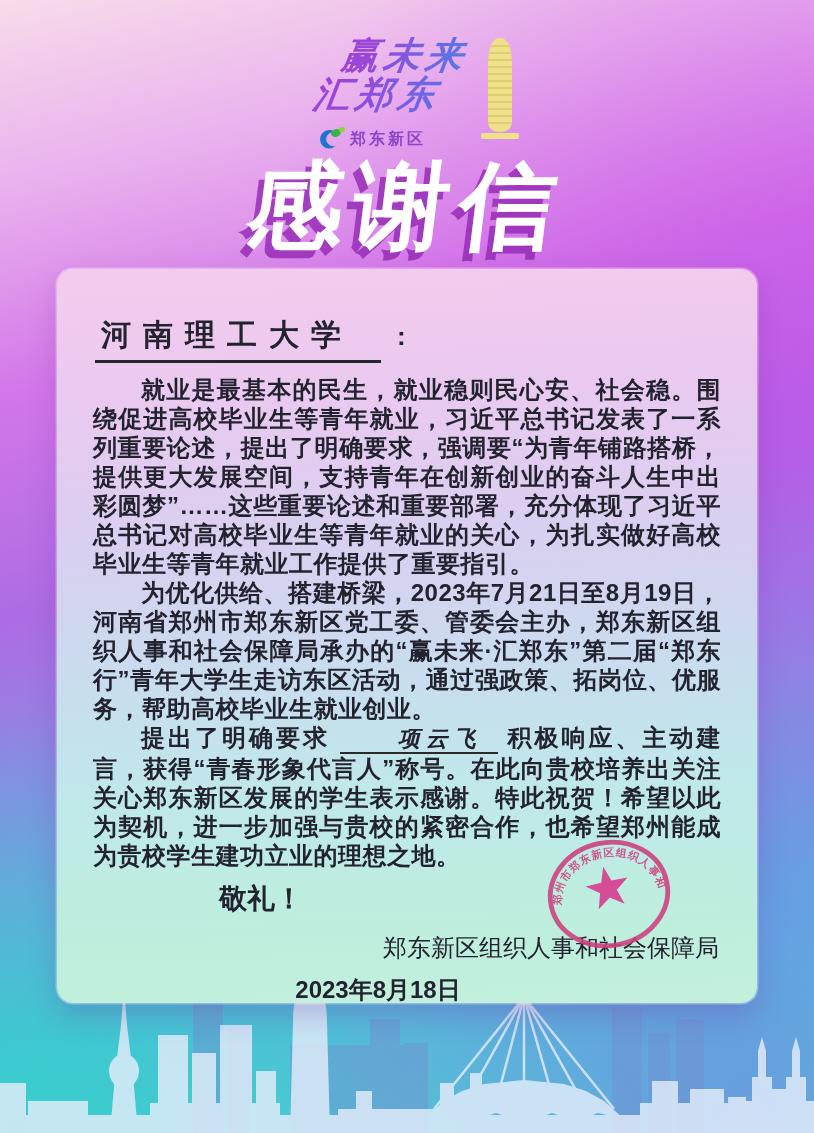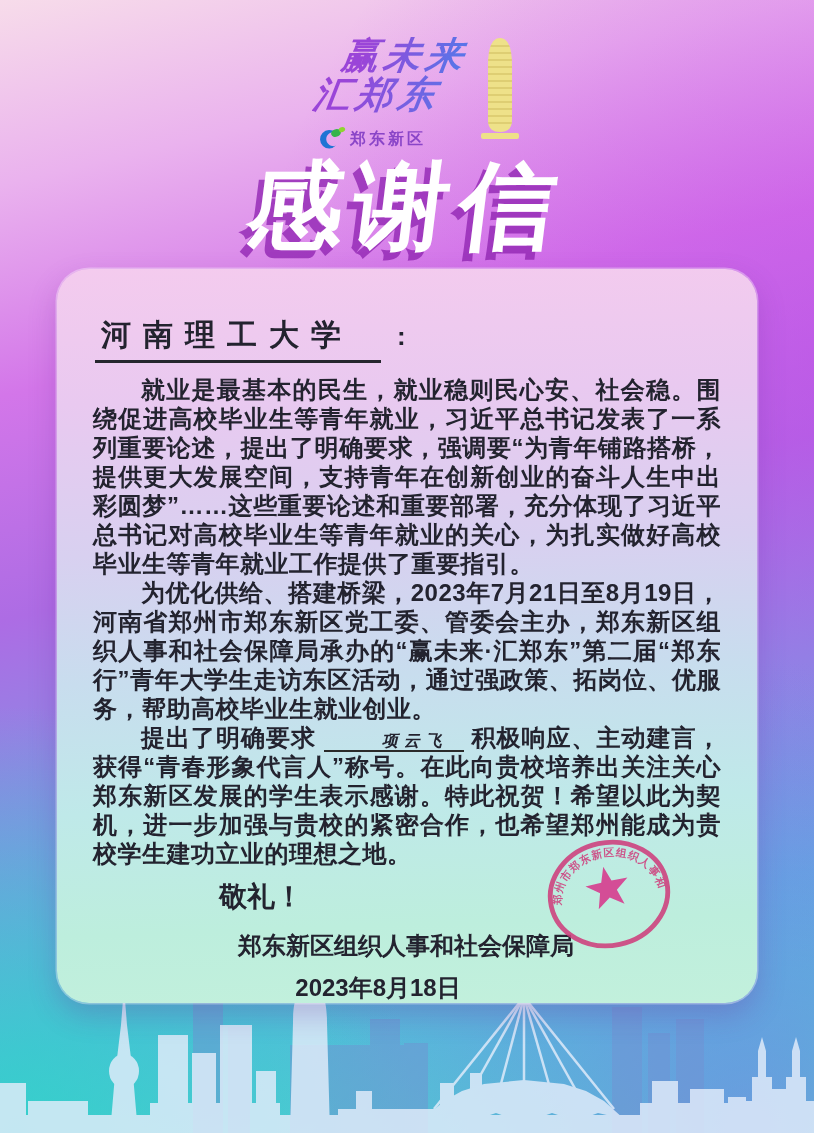--- a/index.html
+++ b/index.html
@@ -32,43 +32,43 @@
   
   .title{
     margin-top:4px;font-size:96px;font-weight:900;color:#ffffff;letter-spacing:10px;
     transform:skewX(-7deg);line-height:1.05;
     text-shadow:-6px 8px 0 rgba(148,42,180,0.82);
   }
 
   
   .card{
     position:relative;margin:12px auto 0;width:700px;height:734px;box-sizing:border-box;
-    border-radius:32px;padding:22px 36px 0;
+    border-radius:16px;padding:22px 36px 0;
     background:linear-gradient(178deg,#f4cbee 0%,#e9c9f0 18%,#d8d0f0 38%,#c8ddee 55%,#bfe9e9 72%,#bdeedd 88%,#c2f0dc 100%);
     box-shadow:0 0 0 1.5px rgba(255,255,255,0.35), 0 12px 28px rgba(110,40,150,0.25);
     color:#23232f;
   }
   .recipient-row{margin:24px 0 12px 2px;font-size:30px;white-space:nowrap;}
   .recipient-name{
     font-family:"DejaVu Serif","Liberation Serif",serif;font-weight:bold;letter-spacing:12px;
     border-bottom:3px solid #26262e;padding:0 28px 4px 6px;display:inline-block;
   }
   .recipient-colon{margin-left:16px;font-weight:bold;font-size:26px;}
   .para{
     font-size:24px;line-height:29px;font-weight:600;letter-spacing:0.5px;
     text-align:justify;text-indent:2em;margin:0;
   }
   .student-name{
-    font-family:Liberation Sans, sans-serif;font-weight:bold;font-style:italic;
-    font-size:16px;letter-spacing:6px;border-bottom:2px solid #2a2a2a;
+    font-family:Liberation Mono, monospace;font-weight:bold;font-style:italic;
+    font-size:22px;letter-spacing:6px;border-bottom:2px solid #2a2a2a;
     padding:0 16px 0 10px;display:inline-block;line-height:1.05;
   }
   .cizhi{font-size:24px;font-weight:600;margin:12px 0 0 60px;}
   .jingli{font-size:28px;font-weight:600;margin:10px 0 0 126px;}
-  .sig{font-size:24px;font-weight:700;text-align:center;margin-top:14px;padding-right:2px;}
+  .sig{font-size:24px;font-weight:400;text-align:right;margin-top:14px;padding-right:2px;}
   .date{font-size:24px;font-weight:600;text-align:center;margin-top:10px;padding-right:58px;}
 
   .seal{position:absolute;left:486px;top:566px;width:132px;height:118px;transform:rotate(-12deg);opacity:0.88;}
 </style>
 </head>
 <body>
 
 <div class="page">
 
   <svg class="skyline" width="814" height="150" viewBox="0 0 814 150">

